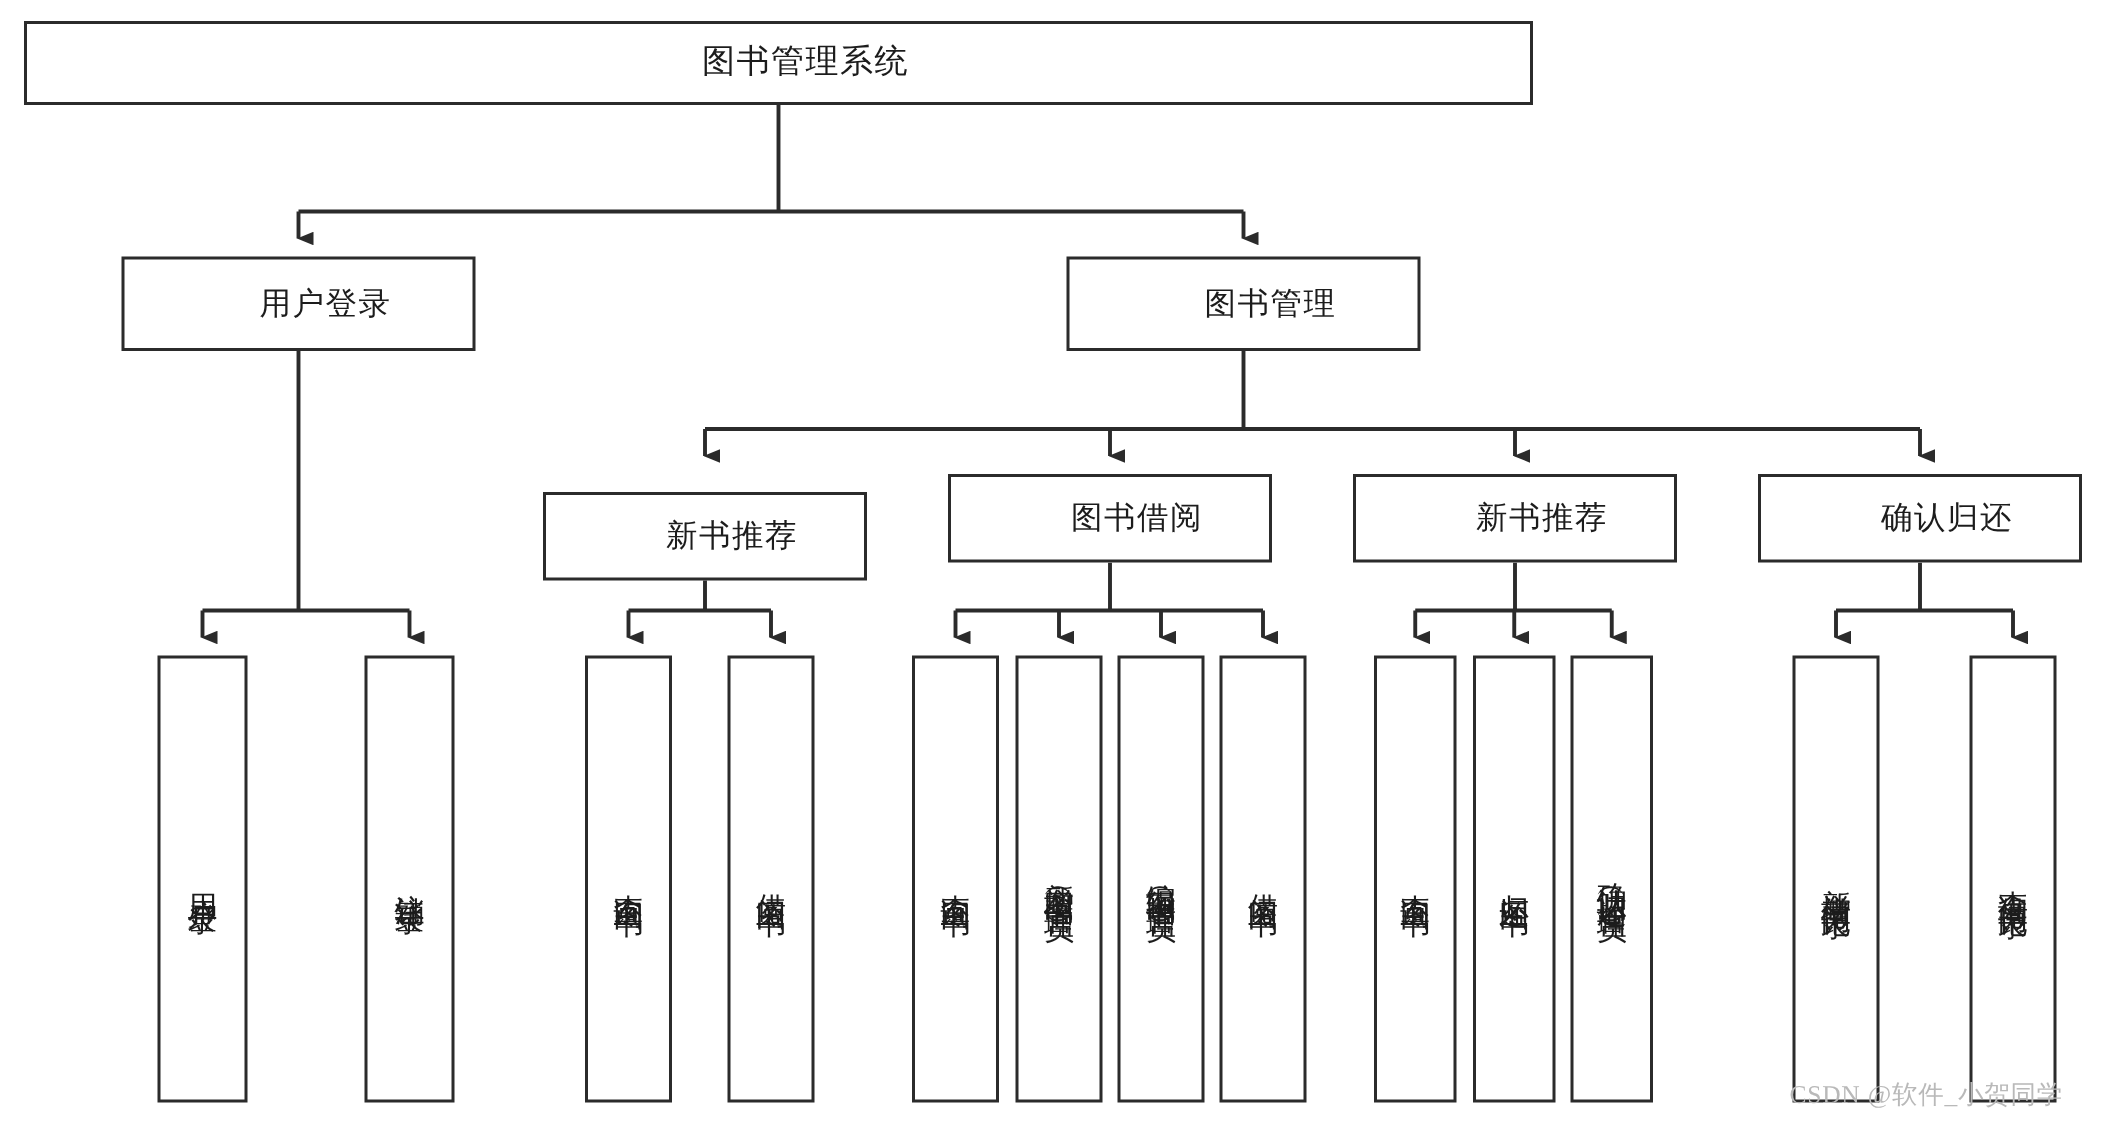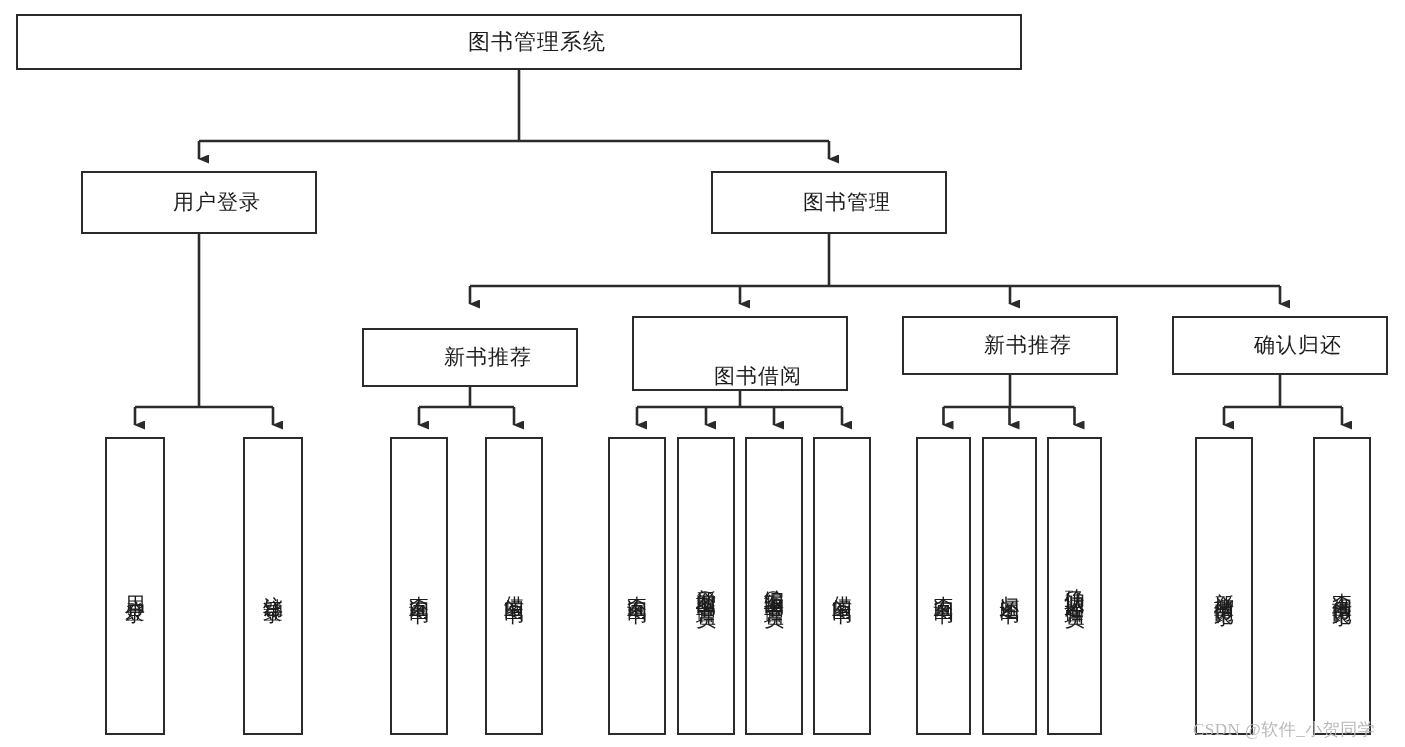--- a/index.html
+++ b/index.html
@@ -114,21 +114,21 @@
   <div class="node horizontal" style="left: 81px; top: 171px; width: 236px; height: 63px;">
       <span>用户登录</span>
     </div>
   <div class="node horizontal" style="left: 711px; top: 171px; width: 236px; height: 63px;">
       <span>图书管理</span>
     </div>
 
   <div class="node horizontal" style="left: 362px; top: 316px; width: 216px; height: 59px; margin-top: 12px;">
       <span>新书推荐</span>
     </div>
-  <div class="node horizontal" style="left: 632px; top: 316px; width: 216px; height: 75px; align-items: flex-end;">
+  <div class="node horizontal" style="left: 632px; top: 316px; width: 216px; height: 59px;">
       <span>图书借阅</span>
     </div>
   <div class="node horizontal" style="left: 902px; top: 316px; width: 216px; height: 59px;">
       <span>新书推荐</span>
     </div>
   <div class="node horizontal" style="left: 1172px; top: 316px; width: 216px; height: 59px;">
       <span>确认归还</span>
     </div>
 
   <div class="node vertical" style="left: 105px; top: 437px; width: 60px; height: 298px;">

